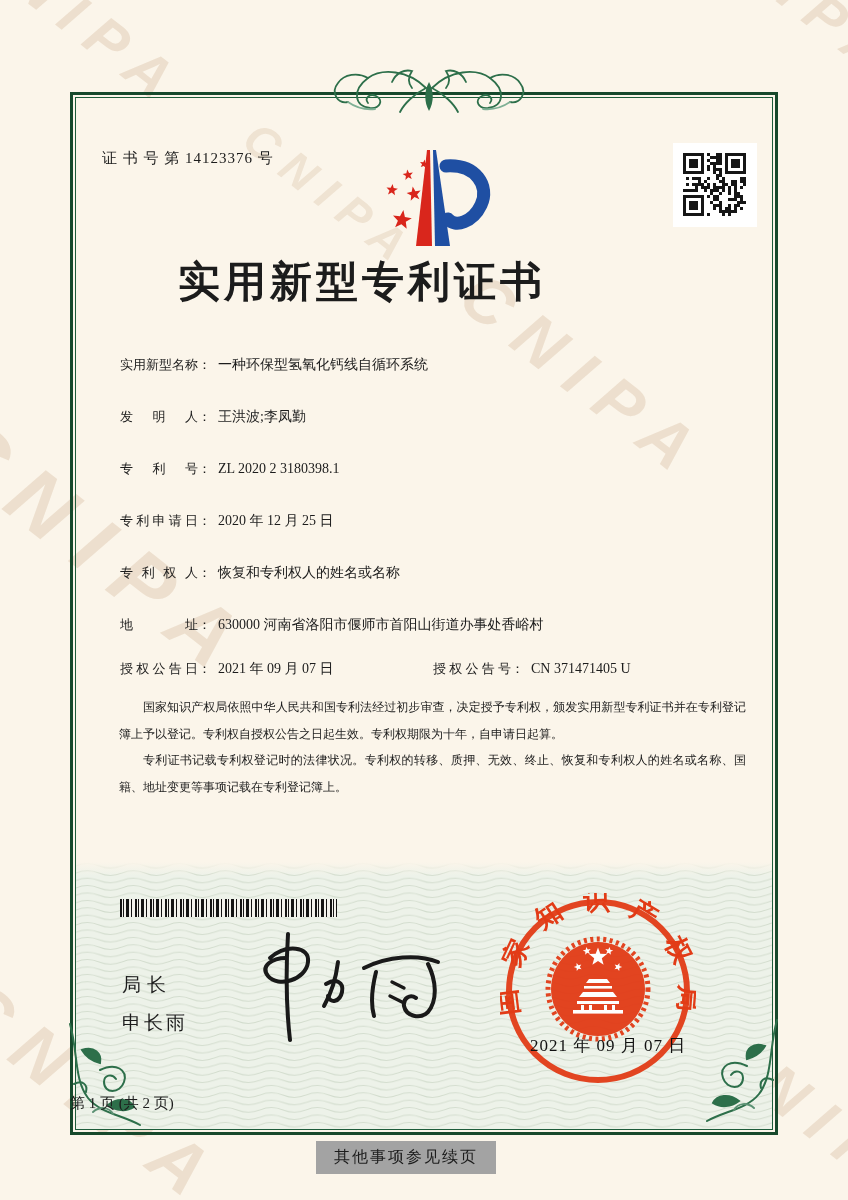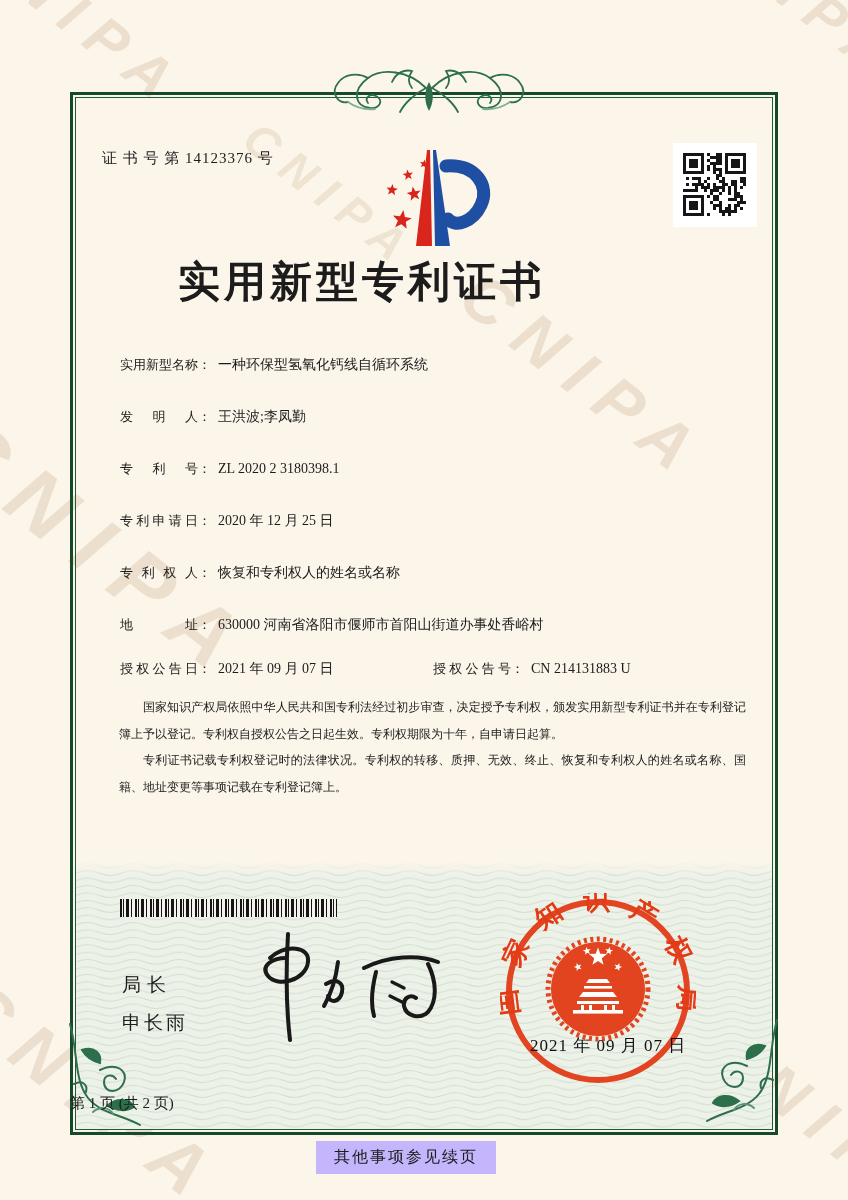--- a/index.html
+++ b/index.html
@@ -87,21 +87,21 @@
   .seal{position:absolute;left:500px;top:893px;}
   .seal-date{
     position:absolute;left:510px;top:1034px;width:196px;text-align:center;
     font-size:17px;color:#111;letter-spacing:1px;white-space:nowrap;
   }
   .page-indicator{
     position:absolute;left:70px;top:1094px;width:704px;text-align:left;font-size:15px;
   }
   .continuation{
     position:absolute;left:406px;top:1141px;transform:translateX(-50%);
-    background:#c4b5fd;padding:6px 18px;font-size:16px;letter-spacing:2px;white-space:nowrap;
+    background:#a3a3a3;padding:6px 18px;font-size:16px;letter-spacing:2px;white-space:nowrap;
   }
 </style>
 </head>
 <body>
 
 <div class="page">
 
   <span class="wm wm1">CNIPA</span>
   <span class="wm wm2">CNIPA</span>
   <span class="wm wm3">CNIPA</span>
@@ -379,21 +379,21 @@
           <span>日</span>
         </span><span class="fcolon">：</span><span class="fvalue">2021 年 09 月 07 日</span>
     </div>
     <div class="grant-no">
       <span class="flabel">
           <span>授</span>
           <span>权</span>
           <span>公</span>
           <span>告</span>
           <span>号</span>
-        </span><span class="fcolon">：</span><span class="fvalue">CN 214131883 U</span>
+        </span><span class="fcolon">：</span><span class="fvalue">CN 371471405 U</span>
     </div>
 
     <div class="paras">
       <p>国家知识产权局依照中华人民共和国专利法经过初步审查，决定授予专利权，颁发实用新型专利证书并在专利登记簿上予以登记。专利权自授权公告之日起生效。专利权期限为十年，自申请日起算。</p>
       <p>专利证书记载专利权登记时的法律状况。专利权的转移、质押、无效、终止、恢复和专利权人的姓名或名称、国籍、地址变更等事项记载在专利登记簿上。</p>
     </div>
 
     <div class="barcode"></div>
 
     <div class="sig-title">局长</div>

